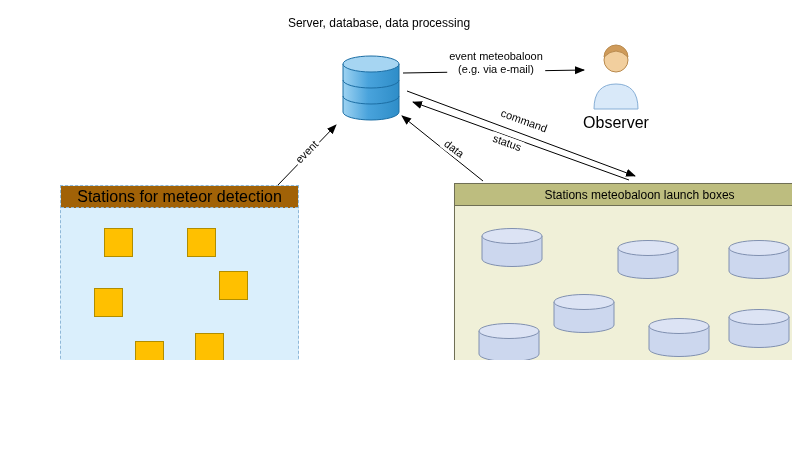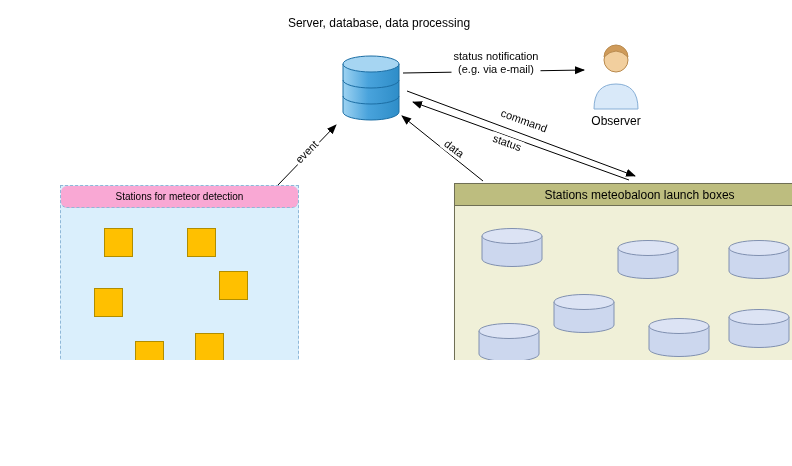--- a/index.html
+++ b/index.html
@@ -5,36 +5,36 @@
   html,body { margin:0; padding:0; background:#fff; font-family:"Liberation Sans", sans-serif; }
   .diagram { position:relative; width:792px; height:360px; background:#ffffff; overflow:hidden;margin-left:46px; }
 
   .server-label { position:absolute; left:218px; top:16px; width:230px; text-align:center;
                   font-size:12px; color:#000; }
 
   .arrows { position:absolute; left:0; top:0; width:792px; height:466px; pointer-events:none; }
 
   .db-icon { position:absolute; left:293px; top:53px; width:64px; height:70px; }
   .observer-icon { position:absolute; left:544px; top:43px; width:52px; height:68px; }
-  .observer-label { position:absolute; left:534px; top:114px; width:72px; text-align:center; font-size:12px; }
+  .observer-label { position:absolute; left:534px; top:114px; width:72px; text-align:center; font-size:16px; }
 
   .arrow-label { position:absolute; background:#ffffff; font-size:11px; line-height:13px;
                  padding:0 2px; white-space:nowrap; color:#000; }
   .lbl-event   { left:261px; top:152px; transform:translate(-50%,-50%) rotate(-45deg); }
   .lbl-notif   { left:450px; top:63px;  transform:translate(-50%,-50%); text-align:center; }
   .lbl-command { left:478px; top:121px; transform:translate(-50%,-50%) rotate(20deg); }
   .lbl-status  { left:461px; top:143px; transform:translate(-50%,-50%) rotate(20deg); }
   .lbl-data    { left:408px; top:149px; transform:translate(-50%,-50%) rotate(37deg); }
 
   
   .stations-box { position:absolute; left:14px; top:185px; width:239px; height:209px;
                   background:#daeffc; border:1px dashed #8fb8d8; box-sizing:border-box; }
-  .stations-header { height:21px; background:#f9a8d4; border-bottom:1px dashed #8fb8d8;
+  .stations-header { height:21px; background:#a16207; border-bottom:1px dashed #8fb8d8;
                      display:flex; align-items:center; justify-content:center;
-                     font-size:10px; color:#000;border-radius:6px; }
+                     font-size:16px; color:#000; }
   .square { position:absolute; width:29px; height:29px; background:#ffc000; border:1px solid #b08d00; box-sizing:border-box; }
 
   
   .launch-box { position:absolute; left:408px; top:183px; width:371px; height:261px;
                 background:#f0f0d8; border:1px solid #6f6f55; box-sizing:border-box;
                 box-shadow:2px 2px 3px rgba(0,0,0,0.2); }
   .launch-header { height:21px; background:#bdbd7f; border-bottom:1px solid #6f6f55;
                    display:flex; align-items:center; justify-content:center;
                    font-size:12px; color:#000; }
   .cyl { position:absolute; width:62px; height:40px; }
@@ -79,21 +79,21 @@
     <svg viewBox="0 0 52 68" width="52" height="68" xmlns="http://www.w3.org/2000/svg">
       <path d="M4 66 Q4 41 26 41 Q48 41 48 66 Z" fill="#d9e9f9" stroke="#86aed6"></path>
       <circle cx="26" cy="17" r="12" fill="#f2cf9e" stroke="#b98a4e"></circle>
       <path d="M14 14 A12 12 0 0 1 38 14 Q32 8 26 8 Q20 8 14 14 Z" fill="#cf9b5a" stroke="#b98a4e"></path>
     </svg>
   </div>
   <div class="observer-label">Observer</div>
 
   <div class="arrow-label lbl-event">event</div>
   <div class="arrow-label lbl-notif">
-    <div>status notification</div>
+    <div>event meteobaloon</div>
     <div>(e.g. via e-mail)</div>
   </div>
   <div class="arrow-label lbl-command">command</div>
   <div class="arrow-label lbl-status">status</div>
   <div class="arrow-label lbl-data">data</div>
 
   <div class="stations-box">
     <div class="stations-header">Stations for meteor detection</div>
     <div class="square" style="left:43px; top:42px;"></div>
     <div class="square" style="left:126px; top:42px;"></div>

